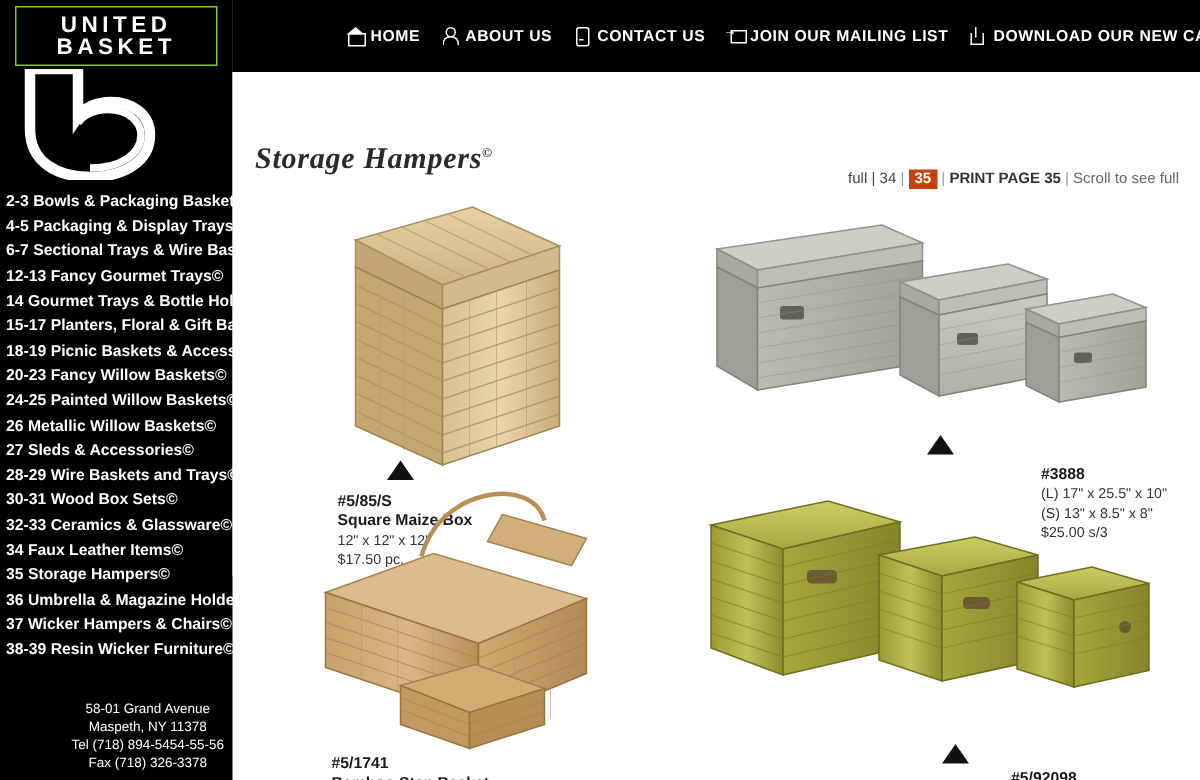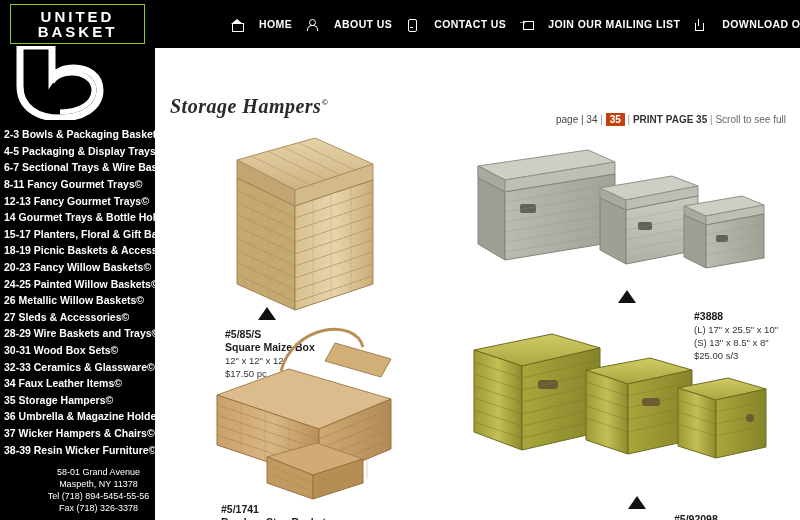--- a/index.html
+++ b/index.html
@@ -47,21 +47,21 @@
     color:#ffffff; font-size:9px; line-height:12px; text-align:center;padding-left:42px;
   }
   
   #topbar {
     position:absolute; left:155px; top:0; width:645px; height:48px;
     background:#000; color:#fff;
     display:flex; align-items:center; gap:14px;
     padding-left:76px;
   }
   .topnav {
-    display:flex; align-items:flex-end; gap:16px;
+    display:flex; align-items:flex-start; gap:4px;
     font-size:10.5px; font-weight:bold; letter-spacing:0.4px; color:#ffffff;
     white-space:nowrap;
   }
   .tn-icon { display:inline-block; width:12px; height:11px; position:relative; }
   
   .ic-home:before{ content:""; position:absolute; left:1px; top:4px; width:10px; height:7px; border:1px solid #fff;}
   .ic-home:after{ content:""; position:absolute; left:0px; top:0px; width:0; height:0;
     border-left:6px solid transparent; border-right:6px solid transparent; border-bottom:5px solid #fff;}
   
   .ic-person:before{content:""; position:absolute; left:3px; top:0; width:5px; height:5px; border-radius:50%; border:1px solid #fff;}
@@ -130,21 +130,20 @@
     <svg width="130" height="74" viewBox="0 0 130 74">
       <path d="M8 0 L8 40 C8 62 26 72 48 72 C70 72 88 62 88 44 C88 30 76 22 62 22 C52 22 44 26 40 32 L40 0 Z" fill="none" stroke="#ffffff" stroke-width="7"></path>
       <path d="M40 36 C44 30 52 27 60 27 C72 27 82 34 82 44 C82 57 68 66 48 66" fill="none" stroke="#ffffff" stroke-width="5"></path>
     </svg>
   </div>
 
   <div id="nav-list">
     <a class="nav-item">2-3 Bowls &amp; Packaging Baskets©</a>
     <a class="nav-item">4-5 Packaging &amp; Display Trays©</a>
     <a class="nav-item">6-7 Sectional Trays &amp; Wire Baskets©</a>
-    <a class="nav-item">8-11 Fancy Gourmet Trays©</a>
     <a class="nav-item">12-13 Fancy Gourmet Trays©</a>
     <a class="nav-item">14 Gourmet Trays &amp; Bottle Holders©</a>
     <a class="nav-item">15-17 Planters, Floral &amp; Gift Baskets©</a>
     <a class="nav-item">18-19 Picnic Baskets &amp; Accessories©</a>
     <a class="nav-item">20-23 Fancy Willow Baskets©</a>
     <a class="nav-item">24-25 Painted Willow Baskets©</a>
     <a class="nav-item">26 Metallic Willow Baskets©</a>
     <a class="nav-item">27 Sleds &amp; Accessories©</a>
     <a class="nav-item">28-29 Wire Baskets and Trays©</a>
     <a class="nav-item">30-31 Wood Box Sets©</a>
@@ -188,21 +187,21 @@
 
 </div>
 
 <div id="main">
 
   <div id="page-title">
     <span>Storage Hampers</span><span class="reg">©</span>
   </div>
 
   <div id="pager">
-    <span class="pg">page |</span>
+    <span class="pg">full |</span>
     <a class="pg">34</a>
     <span class="sep">|</span>
     <span class="pg-cur">35</span>
     <span class="sep">|</span>
     <a class="print">PRINT PAGE 35</a>
     <span class="sep">|</span>
     <span class="scroll">Scroll to see full</span>
   </div>
 
   <div class="prod" style="left:30px; top:72px; width:210px; height:220px;">

